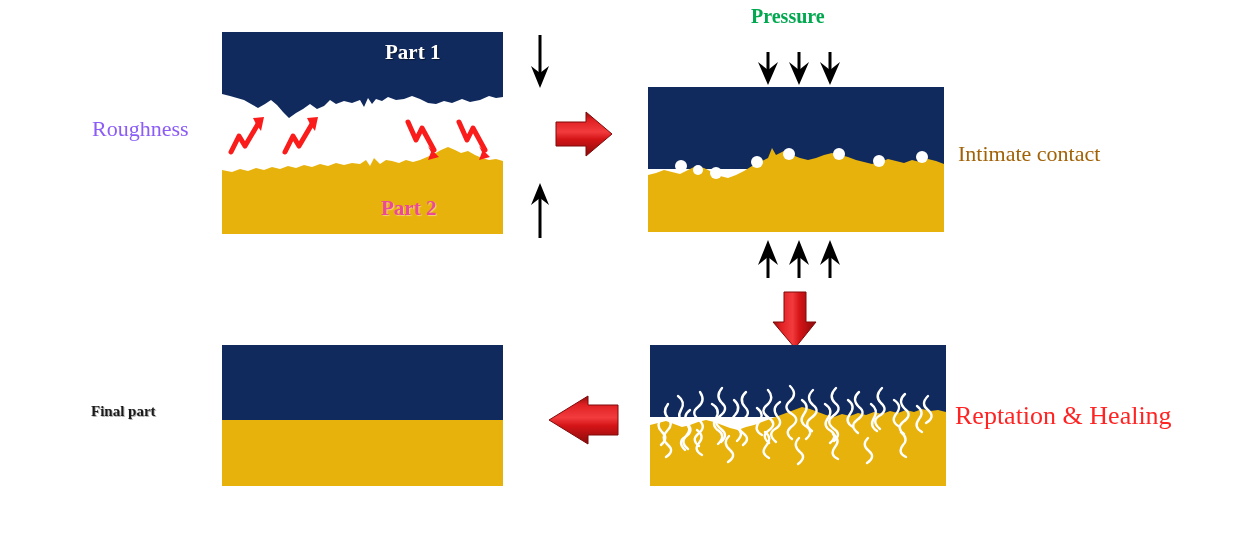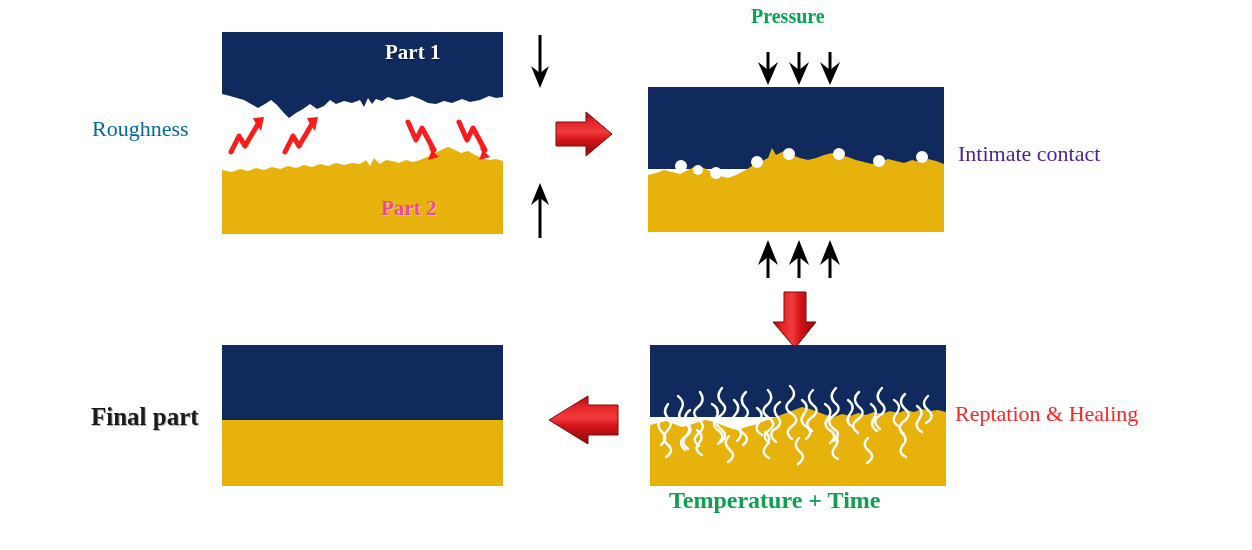--- a/index.html
+++ b/index.html
@@ -23,55 +23,55 @@
     position: absolute;
     white-space: nowrap;
     font-weight: bold;
     font-family: "Liberation Serif", serif;
     line-height: 1;
   }
   .lbl-roughness {
     left: 92px;
     top: 118px;
     font-size: 22px;
-    color: #0369a1;
+    color: #8b5cf6;
     font-weight: normal;
   }
   .lbl-intimate {
     left: 958px;
     top: 143px;
     font-size: 22px;
-    color: #4c1d95;
+    color: #a16207;
     font-weight: normal;
   }
   .lbl-reptation {
     left: 955px;
     top: 403px;
-    font-size: 22px;
+    font-size: 26px;
     color: #ff2424;
     font-weight: normal;
   }
   .lbl-pressure {
     left: 751px;
     top: 6px;
     font-size: 20px;
     color: #00a84f;
     font-weight: bold;
   }
   .lbl-temptime {
     left: 669px;
     top: 488px;
     font-size: 24px;
     color: #0fa04f;
     font-weight: bold;
   }
   .lbl-final {
     left: 91px;
     top: 404px;
-    font-size: 25px;
+    font-size: 15px;
     color: #1a1a1a;
     font-weight: bold;
     text-shadow: 1px 1px 0 rgba(120,120,120,0.55);
   }
   .part-text {
     position: absolute;
     font-family: "Liberation Serif", serif;
     font-weight: bold;
     font-size: 21px;
     white-space: nowrap;
@@ -285,19 +285,18 @@
 
   <div class="part-text part1-text">Part 1</div>
   <div class="part-text part2-text">Part 2</div>
 
   <div class="label lbl-roughness">Roughness</div>
 
   <div class="label lbl-pressure">Pressure</div>
 
   <div class="label lbl-intimate">Intimate contact</div>
 
-  <div class="label lbl-temptime">Temperature + Time</div>
 
   <div class="label lbl-reptation">Reptation &amp; Healing</div>
 
   <div class="label lbl-final">Final part</div>
 
 </div>
 
 </body></html>

